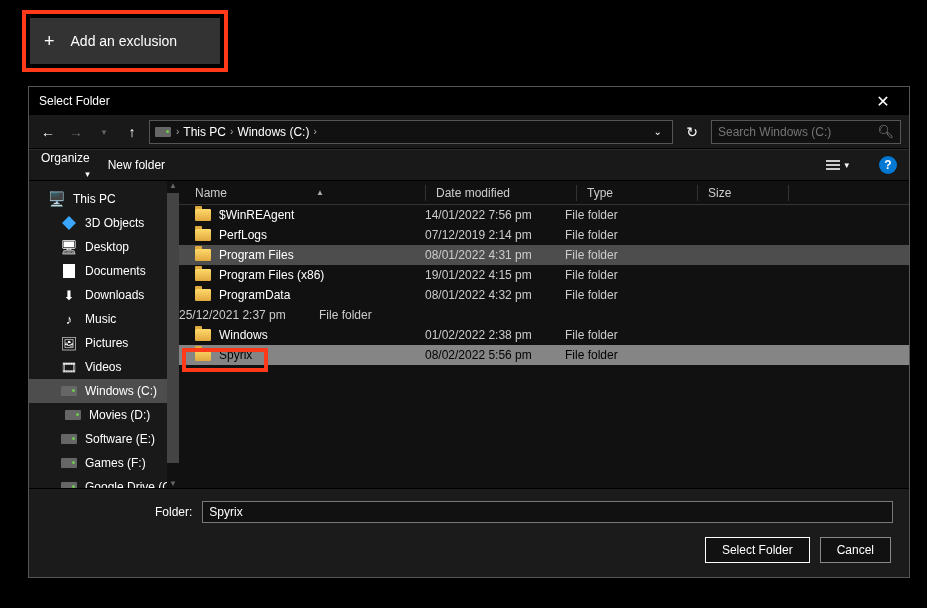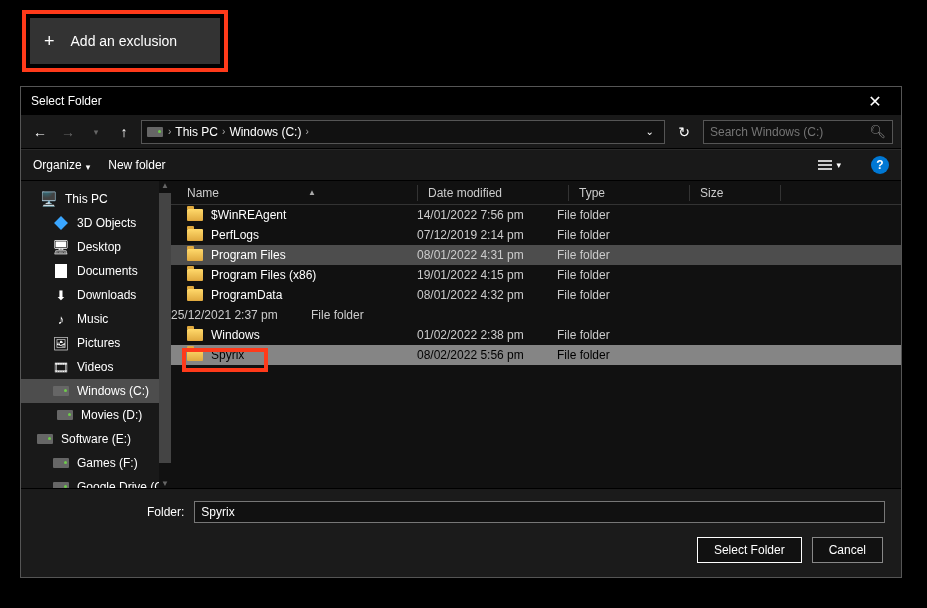--- a/index.html
+++ b/index.html
@@ -4,41 +4,41 @@
 <style>
   * { box-sizing: border-box; margin: 0; padding: 0; }
   body { background: #000; font-family: "Segoe UI", Tahoma, sans-serif; font-size: 12px; color: #fff; width: 927px; height: 608px; position: relative; overflow: hidden; }
 
   
   .add-exclusion-btn { position: absolute; top: 18px; left: 30px; width: 190px; height: 46px; background: #333; display: flex; align-items: center; padding-left: 14px; gap: 16px; font-size: 14px; cursor: pointer; }
   .add-exclusion-btn .plus { font-size: 18px; font-weight: 300; }
   .red-box-1 { position: absolute; top: 10px; left: 22px; width: 206px; height: 62px; border: 4px solid #ff3a1a; pointer-events: none; }
 
   
-  .dialog { position: absolute; top: 86px; left: 20px; width: 882px; height: 492px; background: #a3a3a3; border: 1px solid #555; display: flex; flex-direction: column; }
+  .dialog { position: absolute; top: 86px; left: 28px; width: 882px; height: 492px; background: #a3a3a3; border: 1px solid #555; display: flex; flex-direction: column; }
   .titlebar { height: 28px; background: #000; display: flex; align-items: center; padding: 0 6px; }
   .titlebar .title { flex: 1; font-size: 12px; padding-left: 4px; }
   .titlebar .close { width: 40px; text-align: center; font-size: 16px; cursor: pointer; }
 
   .navbar { height: 34px; background: #191919; display: flex; align-items: center; padding: 0 8px; gap: 6px; border-bottom: 1px solid #000; }
   .nav-btn { width: 22px; height: 22px; display: flex; align-items: center; justify-content: center; font-size: 14px; color: #fff; cursor: pointer; }
   .nav-btn.disabled { color: #666; }
   .breadcrumb { flex: 1; height: 24px; background: #111; border: 1px solid #555; display: flex; align-items: center; padding: 0 4px; gap: 4px; }
   .bc-drive { width: 18px; height: 18px; display: flex; align-items: center; justify-content: center; }
   .bc-chev { font-size: 10px; color: #aaa; }
   .bc-item { font-size: 12px; cursor: pointer; }
   .bc-spacer { flex: 1; }
   .bc-drop { font-size: 10px; cursor: pointer; padding: 0 6px; }
   .refresh-btn { width: 26px; height: 24px; display: flex; align-items: center; justify-content: center; font-size: 14px; cursor: pointer; }
   .searchbox { width: 190px; height: 24px; background: #111; border: 1px solid #555; display: flex; align-items: center; padding: 0 6px; }
   .searchbox input { flex: 1; background: transparent; border: none; color: #999; font-size: 12px; font-family: inherit; outline: none; }
   .searchbox .mag { font-size: 13px; color: #888; }
 
   .toolbar { height: 32px; background: #191919; display: flex; align-items: center; padding: 0 12px; gap: 18px; border-top: 1px solid #2a2a2a; border-bottom: 1px solid #000; }
-  .tool-btn { display: flex; align-items: flex-end; gap: 4px; font-size: 12px; cursor: pointer; }
+  .tool-btn { display: flex; align-items: flex-end; gap: 4px; font-size: 12px; cursor: pointer; flex-direction: column; }
   .tool-spacer { flex: 1; }
   .view-btn { display: flex; align-items: center; gap: 4px; cursor: pointer; }
   .help-btn { width: 18px; height: 18px; border-radius: 50%; background: #0078d4; color: #fff; display: flex; align-items: center; justify-content: center; font-size: 12px; font-weight: bold; cursor: pointer; margin-left: 12px; }
 
   .content { flex: 1; display: flex; overflow: hidden; }
   .tree { width: 150px; background: #191919; padding: 6px 0; overflow-y: auto; position: relative; }
   .tree-scroll { position: absolute; right: 0; top: 0; width: 12px; height: 100%; background: #111; }
   .tree-scroll .thumb { width: 100%; background: #444; }
   .tree-scroll .arrow-up { position: absolute; top: 0; width: 12px; text-align: center; font-size: 8px; color: #666; }
   .tree-scroll .arrow-dn { position: absolute; bottom: 0; width: 12px; text-align: center; font-size: 8px; color: #666; }
@@ -195,21 +195,21 @@
             <span class="i-drive"></span>
           </span>
           <span>Windows (C:)</span>
         </div>
       <div class="tree-item" style="padding-left:36px;">
           <span class="tree-icon">
             <span class="i-drive"></span>
           </span>
           <span>Movies (D:)</span>
         </div>
-      <div class="tree-item" style="padding-left:16px;">
+      <div class="tree-item" style="padding-left:32px;">
           <span class="tree-icon">
             <span class="i-drive"></span>
           </span>
           <span>Software (E:)</span>
         </div>
       <div class="tree-item" style="padding-left:32px;">
           <span class="tree-icon">
             <span class="i-drive"></span>
           </span>
           <span>Games (F:)</span>

